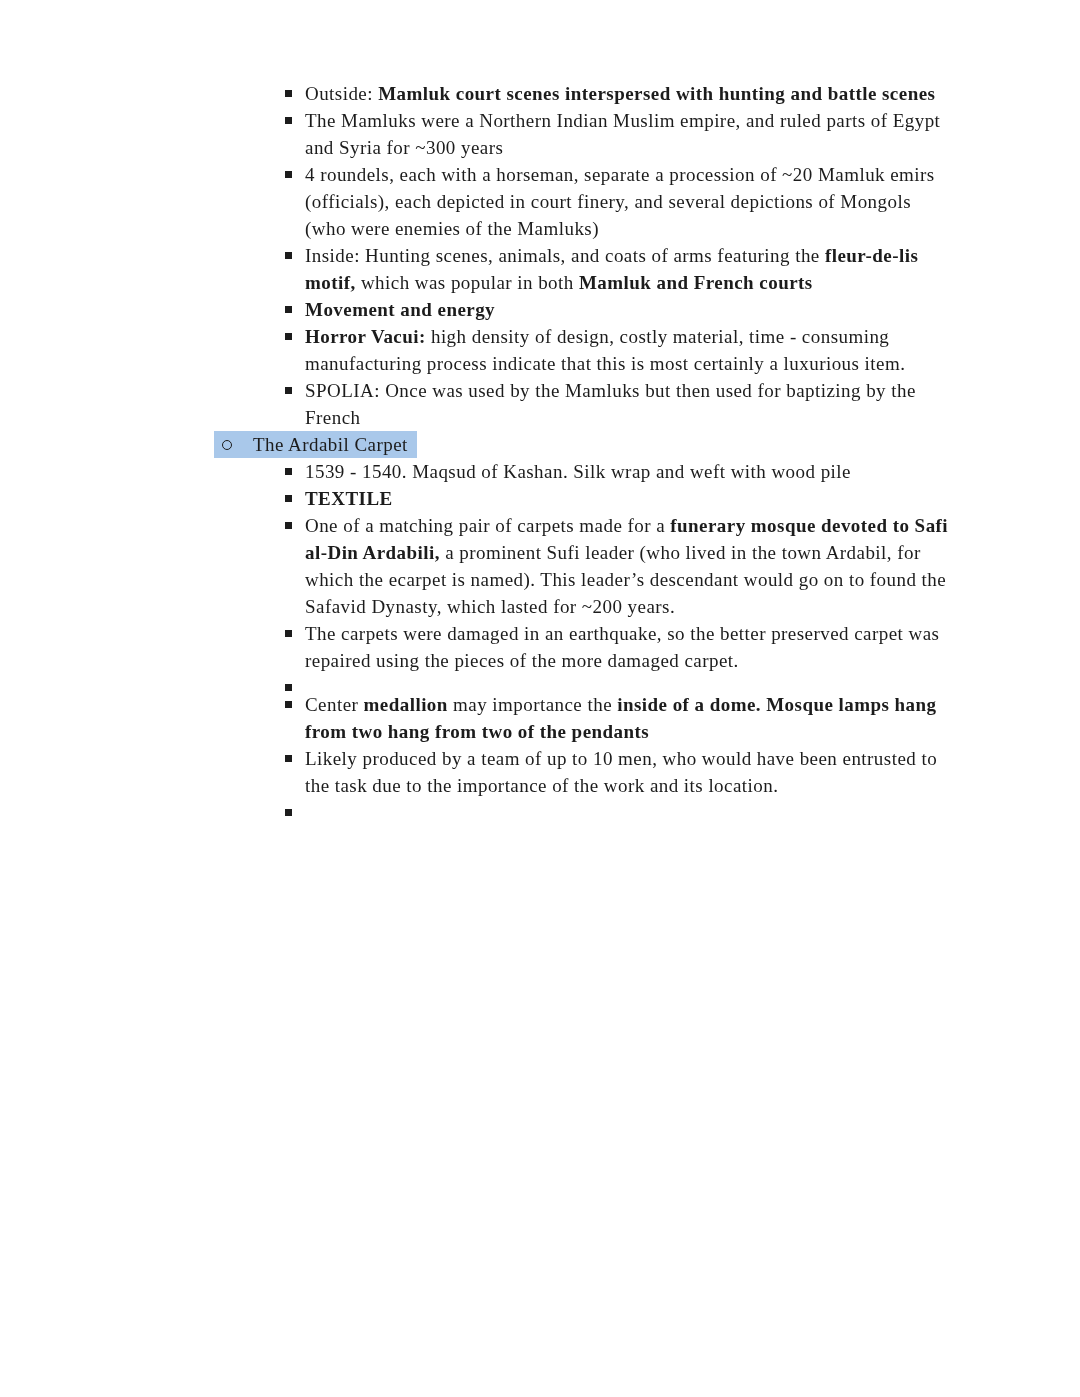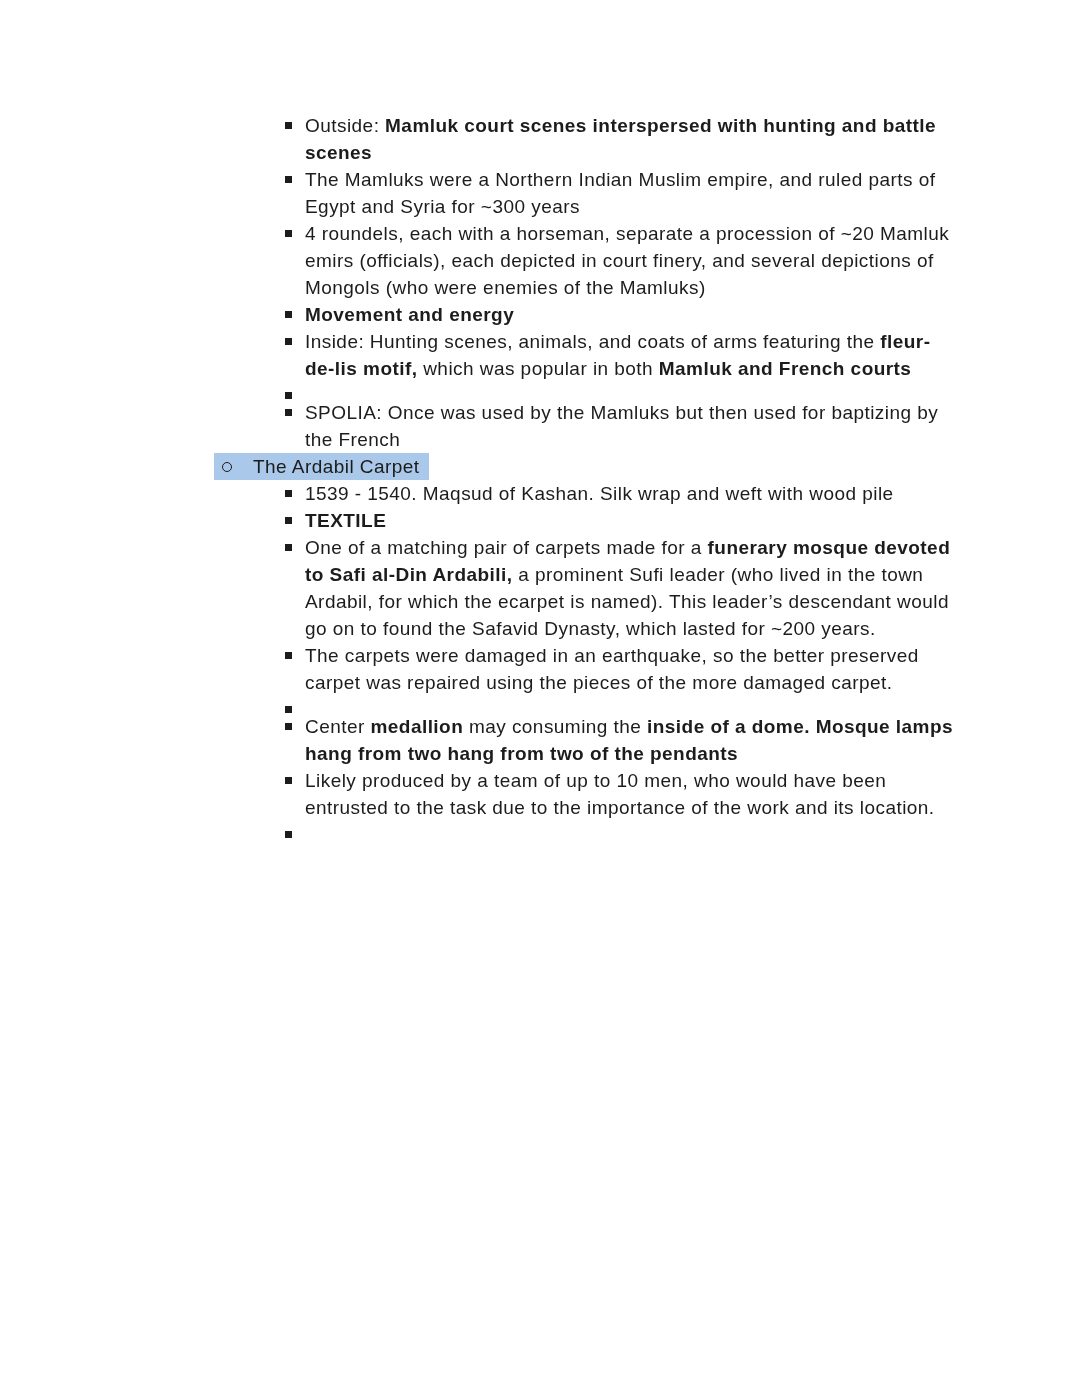--- a/index.html
+++ b/index.html
@@ -8,21 +8,21 @@
     width: 1080px;
     height: 1397px;
     background: var(--page-bg, #ffffff);
     font-family: "Liberation Sans", "DejaVu Sans", sans-serif;
     font-size: 19px;
     line-height: 27px;
     letter-spacing: 0.45px;
     color: var(--text-color, #1c1c1c);
     overflow: hidden;
   }
-  .doc { padding-top: 112px; }
+  .doc { padding-top: 80px; font-family: Liberation Serif, serif; }
   .item { display: flex; align-items: flex-start; }
   .item.lvl3 { margin-left: 285px; }
   .item.lvl3 .marker-box { width: 20px; flex: none; }
   .item.lvl3 .text { width: 652px; }
   .item.lvl2 { margin-left: 214px; width: fit-content; padding: 0 9px 0 8px; }
   .item.lvl2 .marker-box { width: 31px; flex: none; }
   .item.hl { background: var(--hl-color, #a9c8ea); }
   .marker-box { display: block; }
   .square {
     display: block; width: 7px; height: 7px;
@@ -55,32 +55,33 @@
       <div class="item lvl3">
         <span class="marker-box">
           <span class="square"></span>
         </span>
         <span class="text"><span>4 roundels, each with a horseman, separate a procession of ~20 Mamluk emirs (officials), each depicted in court finery, and several depictions of Mongols (who were enemies of the Mamluks)</span></span>
       </div>
       <div class="item lvl3">
         <span class="marker-box">
           <span class="square"></span>
         </span>
+        <span class="text"><span>Inside: Hunting scenes, animals, and coats of arms featuring the </span><b>fleur-de-lis motif,</b><span> which was popular in both </span><b>Mamluk and French courts</b></span>
+      </div>
+      <div class="item lvl3">
+        <span class="marker-box">
+          <span class="square"></span>
+        </span>
         <span class="text"><b>Movement and energy</b></span>
       </div>
       <div class="item lvl3">
         <span class="marker-box">
           <span class="square"></span>
         </span>
-        <span class="text"><span>Inside: Hunting scenes, animals, and coats of arms featuring the </span><b>fleur-de-lis motif,</b><span> which was popular in both </span><b>Mamluk and French courts</b></span>
-      </div>
-      <div class="item lvl3">
-        <span class="marker-box">
-          <span class="square"></span>
-        </span>
+        <span class="text"><b>Horror Vacui:</b><span> high density of design, costly material, time - consuming manufacturing process indicate that this is most certainly a luxurious item.</span></span>
       </div>
       <div class="item lvl3">
         <span class="marker-box">
           <span class="square"></span>
         </span>
         <span class="text"><span>SPOLIA: Once was used by the Mamluks but then used for baptizing by the French</span></span>
       </div>
       <div class="item lvl2 hl">
         <span class="marker-box">
           <span class="circle"></span>
@@ -113,21 +114,21 @@
       </div>
       <div class="item lvl3">
         <span class="marker-box">
           <span class="square"></span>
         </span>
       </div>
       <div class="item lvl3">
         <span class="marker-box">
           <span class="square"></span>
         </span>
-        <span class="text"><span>Center </span><b>medallion</b><span> may consuming the </span><b>inside of a dome. Mosque lamps hang from two hang from two of the pendants</b></span>
+        <span class="text"><span>Center </span><b>medallion</b><span> may importance the </span><b>inside of a dome. Mosque lamps hang from two hang from two of the pendants</b></span>
       </div>
       <div class="item lvl3">
         <span class="marker-box">
           <span class="square"></span>
         </span>
         <span class="text"><span>Likely produced by a team of up to 10 men, who would have been entrusted to the task due to the importance of the work and its location.</span></span>
       </div>
       <div class="item lvl3">
         <span class="marker-box">
           <span class="square"></span>

